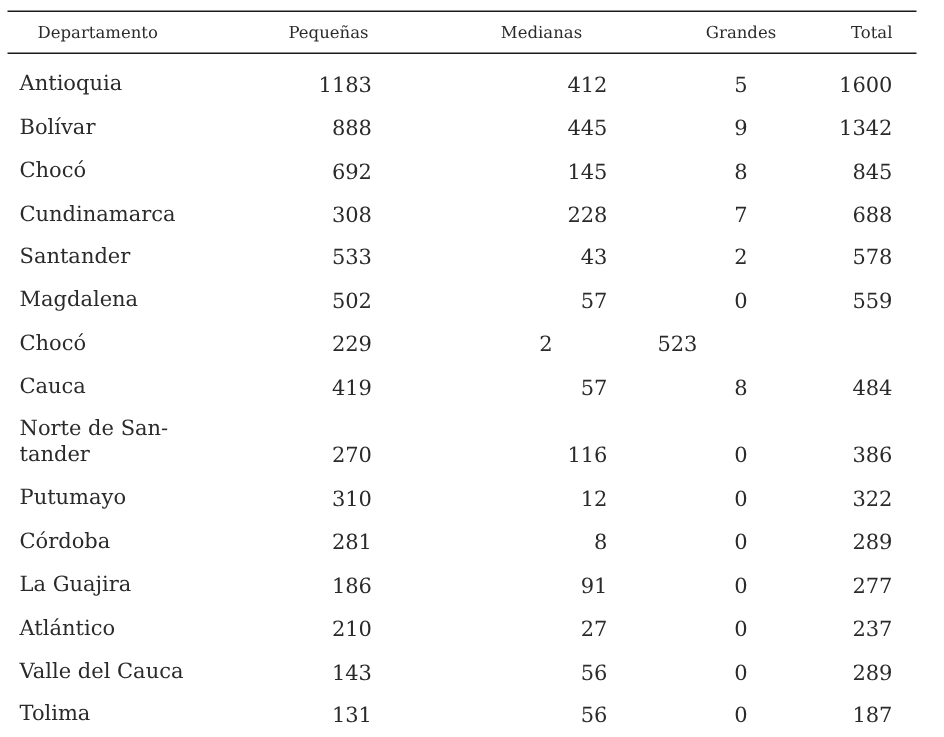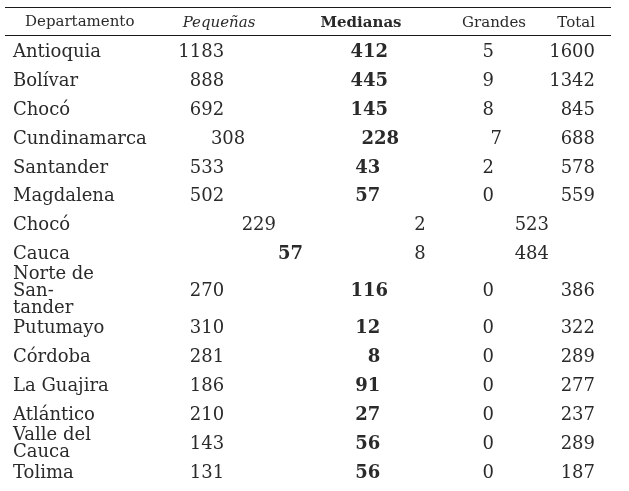--- a/index.html
+++ b/index.html
@@ -1,27 +1,27 @@
 <!DOCTYPE html>
 <html><head>
   <meta charset="utf-8">
   <style>
     html, body { margin: 0; padding: 0; background: #ffffff; }
     body { width: 629px; height: 491px; overflow: hidden; position: relative;
            font-family: "DejaVu Serif", "Liberation Serif", serif; color: #2a2a2a; }
     .table-wrap { position: absolute; left: 5px; top: 7px; width: 606px; }
     .rule { height: 1px; background: #1a1a1a; width: 100%; }
-    .hdr { display: flex; height: 27px; align-items: center; font-size: 15px; }
-    .row { display: flex; align-items: center; font-size: 18px; height: 28.9px; gap: 28px; }
+    .hdr { display: flex; height: 27px; align-items: center; font-size: 11px; }
+    .row { display: flex; align-items: flex-end; font-size: 14px; height: 28.9px; }
     .row.tall { height: 45px; }
     .c0 { width: 140px; padding-left: 8px; box-sizing: border-box; line-height: 17px; }
     .hdr .c0 { padding-left: 20px; }
     .c1 { width: 130px; text-align: right; padding-right: 27px; box-sizing: border-box; }
-    .hdr .c1 { text-align: center; padding-right: 0; padding-left: 18px; font-style: italic; }
-    .c2 { width: 130px; text-align: right; padding-right: 0px; box-sizing: border-box; font-weight: bold; }
+    .hdr .c1 { text-align: center; padding-right: 0; padding-left: 18px; }
+    .c2 { width: 130px; text-align: right; padding-right: 0px; box-sizing: border-box; }
     .c2 span { display: inline-block; width: 30px; text-align: right; }
     .hdr .c2 { text-align: center; padding-left: 42px; }
     .c3 { width: 130px; text-align: center; box-sizing: border-box; padding-left: 48px; }
     .c4 { width: 76px; text-align: right; box-sizing: border-box; padding-right: 16px; }
     .hdr .c4 { padding-right: 16px; }
   </style>
 </head>
 <body>
 
 <div class="table-wrap">
@@ -78,20 +78,21 @@
         <div class="c4">559</div>
       </div>
       <div class="row">
         <div class="c0">Chocó</div>
         <div class="c1">229</div>
         <div class="c3">2</div>
         <div class="c4">523</div>
       </div>
       <div class="row">
         <div class="c0">Cauca</div>
+        <div class="c1">419</div>
         <div class="c2"><span>57</span></div>
         <div class="c3">8</div>
         <div class="c4">484</div>
       </div>
       <div class="row tall">
         <div class="c0">Norte de San-<br>tander</div>
         <div class="c1">270</div>
         <div class="c2"><span>116</span></div>
         <div class="c3">0</div>
         <div class="c4">386</div>

